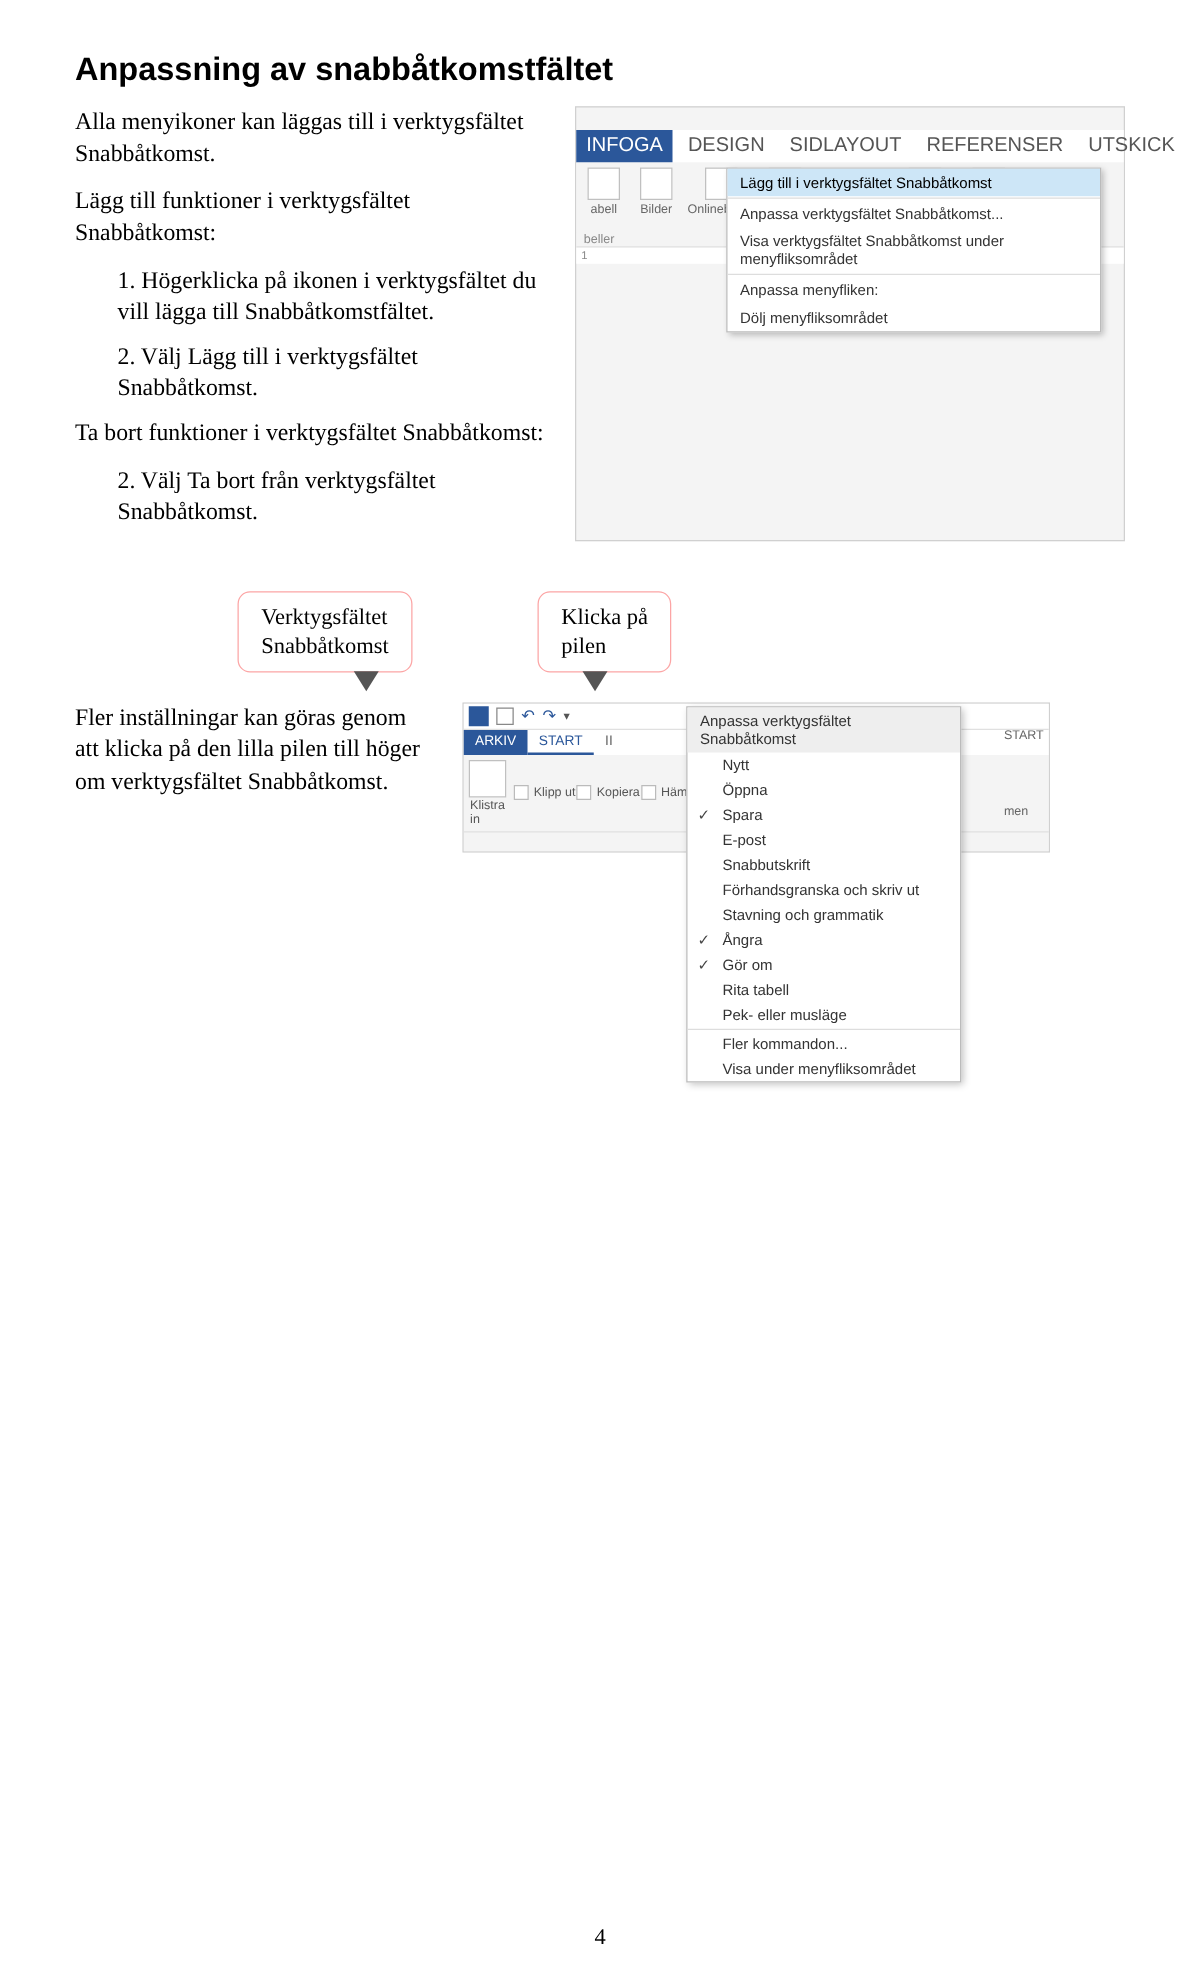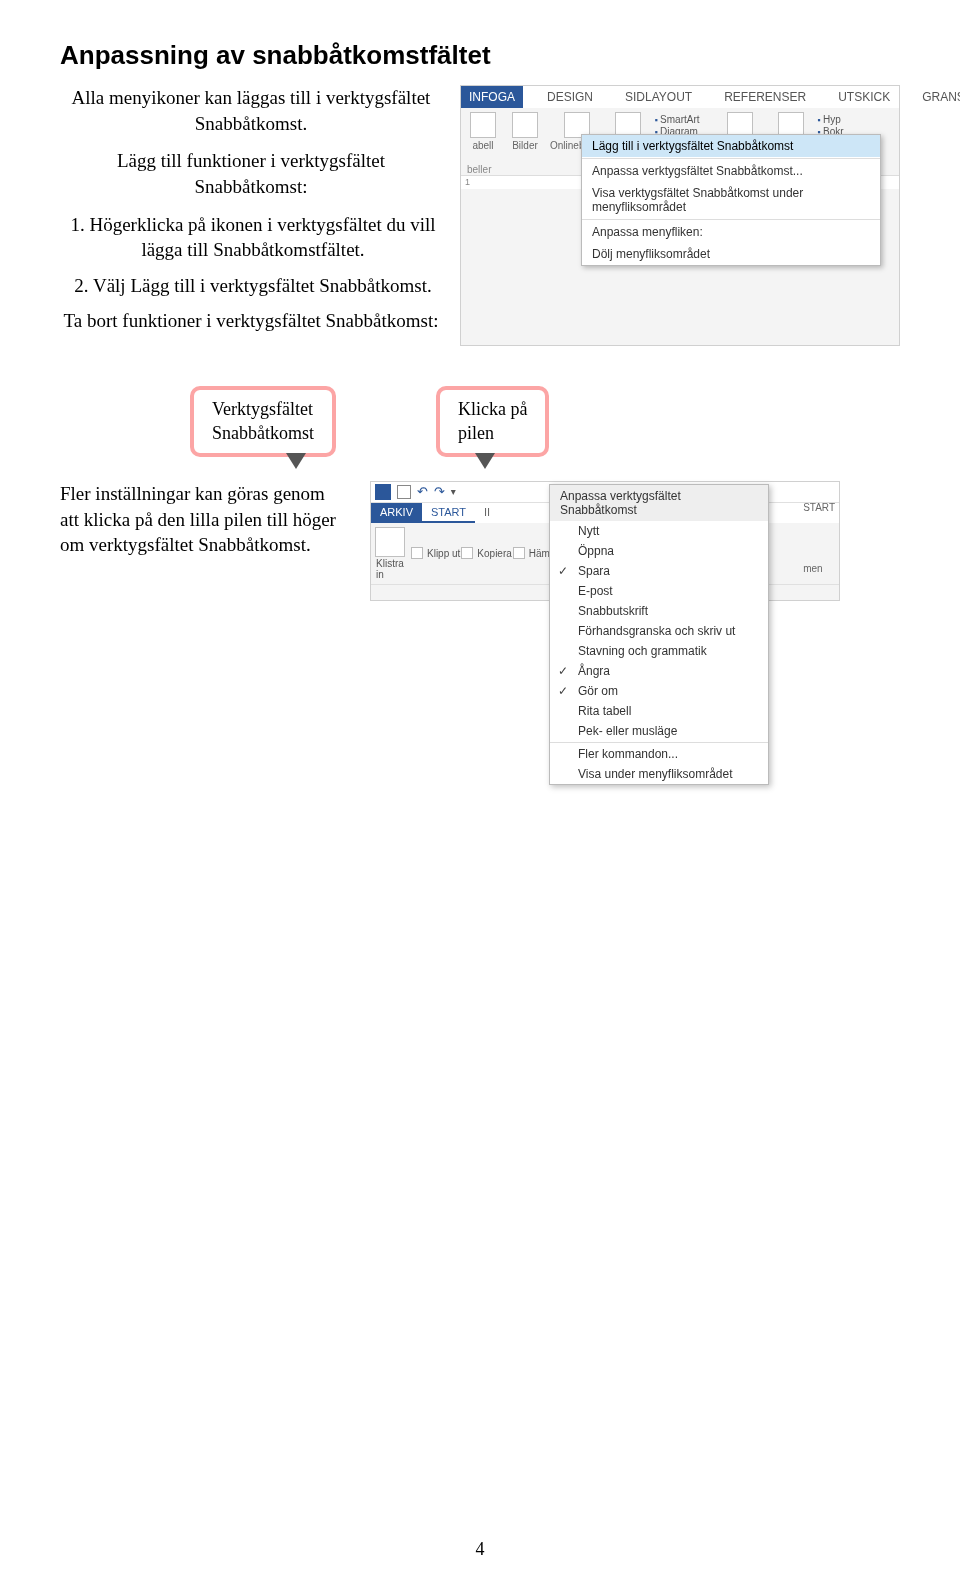--- a/index.html
+++ b/index.html
@@ -18,38 +18,38 @@
     font-family: Arial, sans-serif;
     margin-bottom: 14px;
   }
   .para {
     font-size: 19px;
     margin-bottom: 12px;
     line-height: 1.35;
   }
   .ol-item {
     font-size: 19px;
-    margin-left: 4px;
+    margin-left: 34px;
     margin-bottom: 10px;
     line-height: 1.35;
   }
   .top-row {
     display: flex;
     gap: 18px;
     margin-bottom: 30px;
   }
-  .left-col { flex: 1; text-align: center; }
+  .left-col { flex: 1; }
   .callout-row {
     display: flex;
     gap: 100px;
     margin: 40px 0 24px 130px;
   }
   .callout {
     position: relative;
-    border: 4px solid #fca5a5;
+    border: 1px solid #fca5a5;
     border-radius: 10px;
     padding: 8px 18px;
     font-size: 18px;
     font-family: "Times New Roman", serif;
     background: #fff;
     line-height: 1.3;
   }
   .callout .pointer {
     position: absolute;
     width: 0; height: 0;
@@ -74,23 +74,24 @@
   .ribbon1 {
     width: 440px;
     font-family: "Segoe UI", Arial, sans-serif;
     font-size: 12px;
     color: #444;
     border: 1px solid #d0d0d0;
     background: #f4f4f4;
   }
   .tabs1 {
     display: flex;
-    gap: 16px;
-    background: #fff;
-    font-size: 12px;
+    gap: 4px;
+    background: #fff;
+    font-size: 16px;
+    margin-top: 18px;
   }
   .tabs1 span {
     padding: 4px 8px;
     color: #555;
   }
   .tabs1 span.active {
     background: #2b579a;
     color: #fff;
     font-weight: 500;
   }
@@ -294,20 +295,21 @@
 
 <h2 class="heading">Anpassning av snabbåtkomstfältet</h2>
 
 <div class="top-row">
   <div class="left-col">
     <p class="para">Alla menyikoner kan läggas till i verktygsfältet Snabbåtkomst.</p>
     <p class="para">Lägg till funktioner i verktygsfältet Snabbåtkomst:</p>
     <p class="ol-item">1. Högerklicka på ikonen i verktygsfältet du vill lägga till Snabbåtkomstfältet.</p>
     <p class="ol-item">2. Välj Lägg till i verktygsfältet Snabbåtkomst.</p>
     <p class="para">Ta bort funktioner i verktygsfältet Snabbåtkomst:</p>
+    <p class="ol-item">2. Välj Ta bort från verktygsfältet Snabbåtkomst.</p>
   </div>
 
   <div class="ribbon1" style="position:relative;">
     <div class="tabs1">
       <span class="active">INFOGA</span>
       <span>DESIGN</span>
       <span>SIDLAYOUT</span>
       <span>REFERENSER</span>
       <span>UTSKICK</span>
       <span>GRANSKA</span>

